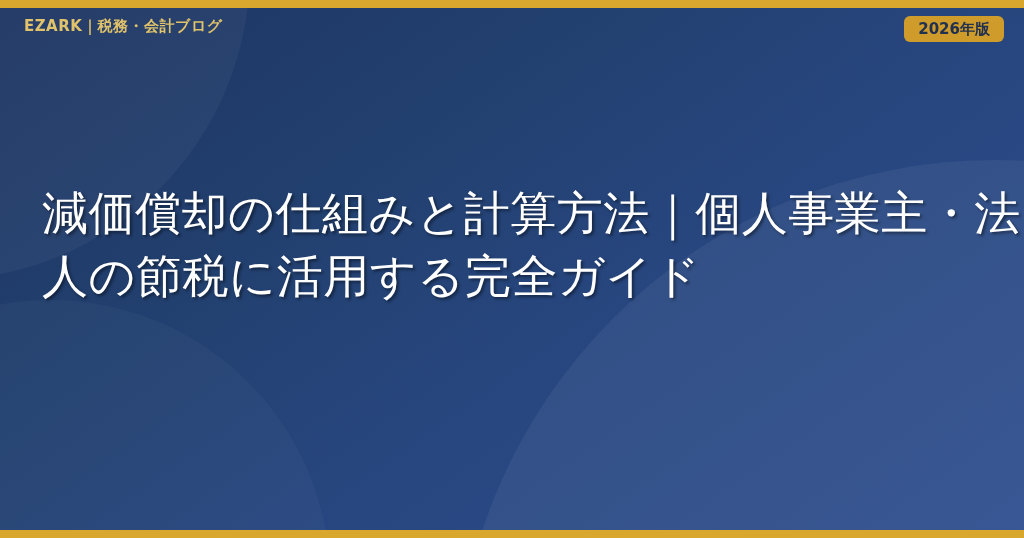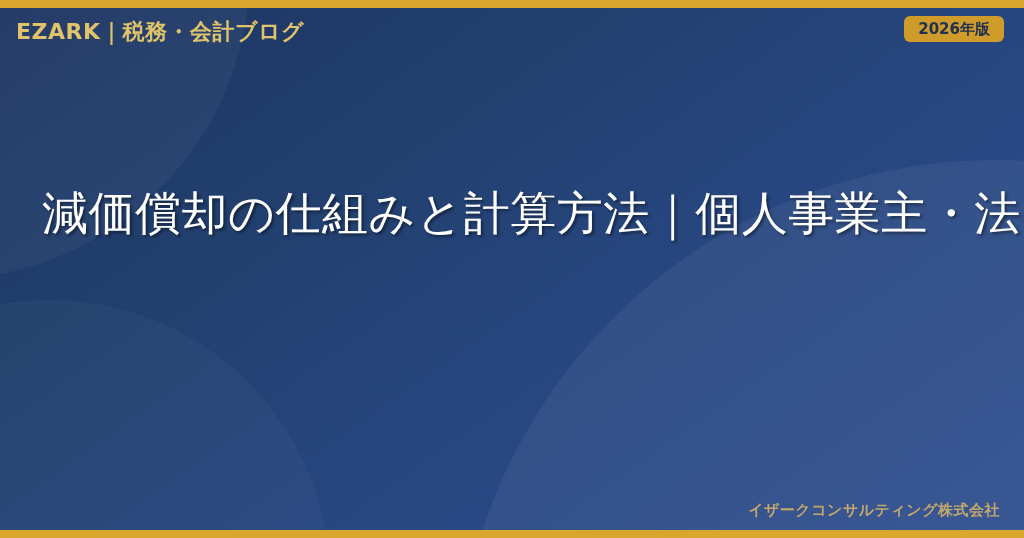--- a/index.html
+++ b/index.html
@@ -54,23 +54,23 @@
     width: 1024px;
     height: 8px;
     background: #d9a62e;
   }
   #gold-bar-top { top: 0; }
   #gold-bar-bottom { bottom: 0; }
 
   
   #site-label {
     position: absolute;
-    left: 16px;
+    left: 24px;
     top: 17px;
-    font-size: 22px;
+    font-size: 15px;
     font-weight: bold;
     color: #e0c36a;
     letter-spacing: 0.5px;
     white-space: nowrap;
   }
 
   #year-badge {
     position: absolute;
     right: 20px;
     top: 16px;
@@ -127,19 +127,19 @@
   <div class="deco-circle" id="circle-right-2"></div>
 
   <div class="gold-bar" id="gold-bar-top"></div>
 
   <div id="site-label">EZARK｜税務・会計ブログ</div>
 
   <div id="year-badge">2026年版</div>
 
   <div id="title-block">
     <div class="title-line">減価償却の仕組みと計算方法｜個人事業主・法</div>
+    <div class="title-line">人の節税に活用する完全ガイド</div>
   </div>
 
-  <div id="company-name">イザークコンサルティング株式会社</div>
 
   <div class="gold-bar" id="gold-bar-bottom"></div>
 
 </div>
 
 </body></html>

